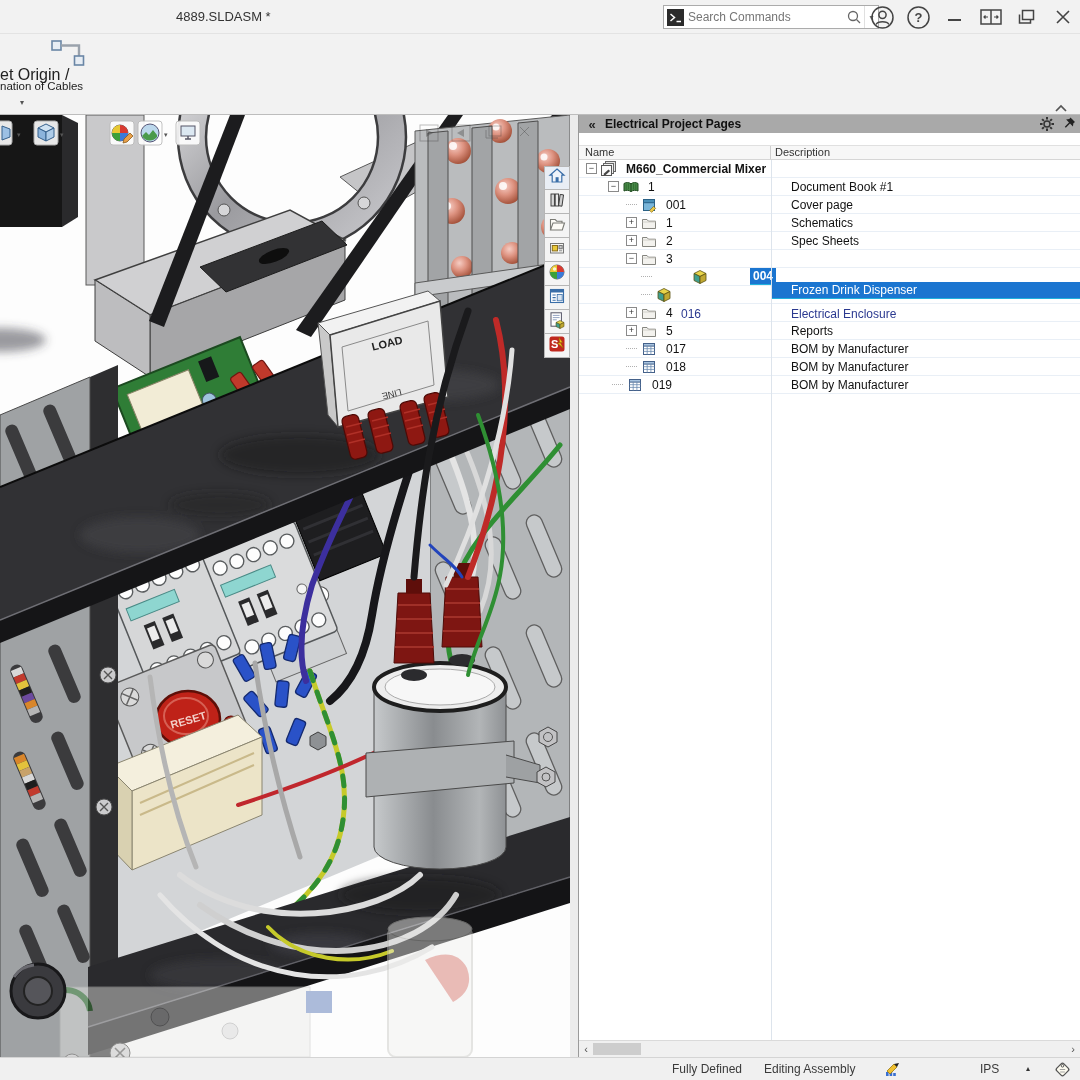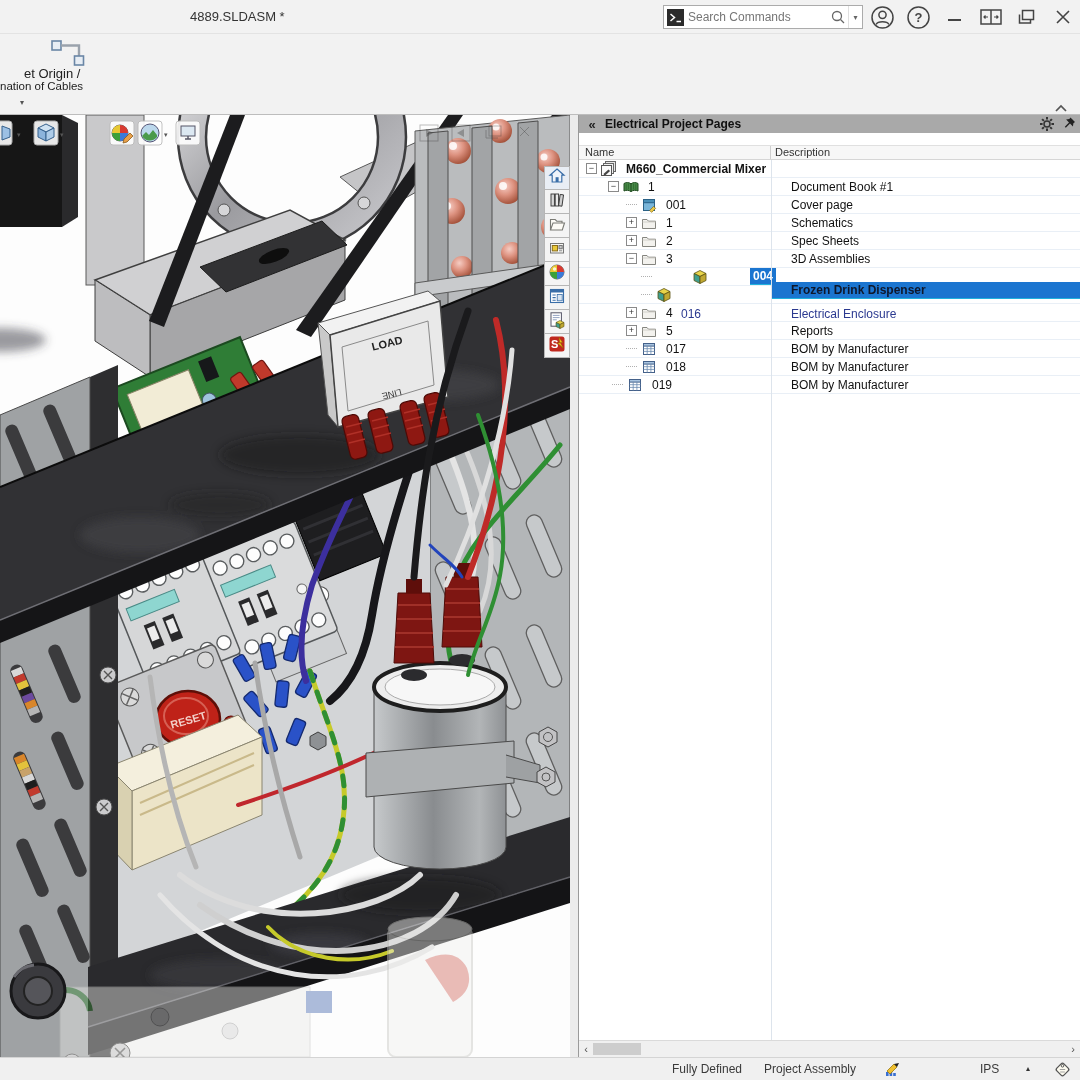--- a/index.html
+++ b/index.html
@@ -1,36 +1,36 @@
 <!DOCTYPE html>
 <html style="--sel: #1b75d0; --selb: #21b1dd; --openc: #2b3990;"><head>
 <meta charset="utf-8">
 <style>
   * { margin:0; padding:0; box-sizing:border-box; }
   html,body { width:1080px; height:1080px; overflow:hidden;
     font-family:"Liberation Sans", sans-serif; background:#fff; }
 
   
   .titlebar { position:relative; height:34px; background:#f2f2f2; border-bottom:1px solid #e3e3e3; }
-  .doc-title { position:absolute; left:176px; top:9px; font-size:13px; color:#333;margin-left:14px; }
-  .searchbox { position:absolute; left:663px; top:5px; width:200px; height:24px; background:#fff;
+  .doc-title { position:absolute; left:176px; top:9px; font-size:13px; color:#333; }
+  .searchbox { position:absolute; left:663px; top:5px; width:216px; height:24px; background:#fff;
     border:1px solid #ababab; display:flex; align-items:center; }
   .cmdicon { width:17px; height:17px; margin:0 4px 0 3px; flex:none; }
   .search-ph { flex:1; font-size:12px; color:#767676; white-space:nowrap; overflow:hidden; }
   .magicon { width:16px; height:16px; flex:none; margin-right:2px; }
   .searchcaret { width:14px; height:100%; display:flex; align-items:center; justify-content:center;
     font-size:8px; color:#666; border-left:1px solid #e0e0e0; }
   .winbtns { position:absolute; right:4px; top:0; height:34px; display:flex; align-items:center; gap:9px; }
   .wbtn { width:27px; height:27px; display:flex; align-items:center; justify-content:center; }
 
   
   .ribbon { position:relative; height:81px; background:#f2f2f2; border-bottom:1px solid #bdbdbd; overflow:hidden; }
   .origin-btn { position:absolute; left:-12px; top:2px; width:120px; height:76px; text-align:left; }
   .origin-ic { position:absolute; left:62px; top:3px; }
-  .origin-l1 { position:absolute; left:12px; top:30px; font-size:13px; color:#222; white-space:nowrap;margin-left:24px; }
+  .origin-l1 { position:absolute; left:12px; top:30px; font-size:16px; color:#222; white-space:nowrap; }
   .origin-l2 { position:absolute; left:12px; top:44px; font-size:11.5px; color:#222; white-space:nowrap; }
   .origin-caret { position:absolute; left:32px; top:62px; font-size:8px; color:#555; }
   .ribbon-collapse { position:absolute; right:12px; bottom:5px; width:14px; height:10px; }
 
   
   .main { position:relative; height:942px; background:#ececec; }
   .viewport { position:absolute; left:0; top:0; width:570px; height:942px; background:#fff; overflow:hidden; }
 
   
   .sidetabs { position:absolute; left:544px; top:51px; width:26px; display:flex; flex-direction:column; }
@@ -54,21 +54,21 @@
   .tree-divider { position:absolute; left:192px; top:0; bottom:0; width:1px; background:#dde4ec; }
   .trow { display:flex; height:18px; border-bottom:1px solid #e9eff6; font-size:12px;
     align-items:center; position:relative; }
   .tcell-name { width:192px; display:flex; align-items:center; height:100%; }
   .tname { padding:0 3px; white-space:nowrap; color:#111; }
   .tcell-desc { flex:1; height:100%; display:flex; align-items:center; padding-left:20px; color:#111; white-space:nowrap; }
   .b { font-weight:bold; }
   .open-item { color:var(--openc);margin-top:39px; }
   .trow.sel .tname { background:var(--sel); color:#fff; font-weight:bold; flex:1; height:100%;
     display:flex; align-items:center; border-bottom:1px solid var(--selb); }
-  .trow.sel .tcell-desc { background:var(--sel); color:#0f172a; font-weight:bold;
+  .trow.sel .tcell-desc { background:var(--sel); color:#ffffff; font-weight:normal;
     border-bottom:1px solid var(--selb);margin-top:27px; }
   .expander { width:11px; height:11px; border:1px solid #8a8a8a; background:#fff; font-size:9px;
     line-height:8px; text-align:center; margin-right:4px; flex:none; color:#333; }
   .stub { width:11px; height:0; border-top:1px dotted #b0b0b0; margin-right:4px; flex:none; }
   .ticon { width:16px; height:16px; margin-right:6px; flex:none; }
   .hscroll { height:17px; background:#f0f0f0; border-top:1px solid #dadada; position:relative; flex:none; }
   .harrow { position:absolute; top:0; width:14px; height:16px; display:flex; align-items:center;
     justify-content:center; font-size:11px; color:#555; }
   .hthumb { position:absolute; left:14px; top:2px; width:48px; height:12px; background:#cdcdcd; }
 
@@ -798,21 +798,20 @@
           </div>
           <div class="trow">
             <div class="tcell-name" style="padding-left: 47px;">
               <span class="expander">−</span>
               <span class="ticon"><svg width="16" height="16">
                   <path d="M1.5,4.5 h4.5 l1.5,1.7 h7 v7.3 h-13 z" fill="#f3f2ee" stroke="#85857f"></path>
                   <path d="M1.5,7 h13" stroke="#cfcdc6" stroke-width="0.9"></path>
                 </svg></span>
               <span class="tname">3</span>
             </div>
-            <div class="tcell-desc">3D Assemblies</div>
           </div>
           <div class="trow sel">
             <div class="tcell-name" style="padding-left: 62px; gap: 36px;">
               <span class="stub"></span>
               <span class="ticon"><svg width="16" height="16">
                   <g stroke="#5a5210" stroke-width="0.8">
                     <path d="M8,1.5 L14,4.5 L8,7.5 L2,4.5 Z" fill="#e8d44a"></path>
                     <path d="M2,4.5 L8,7.5 L8,14.5 L2,11.5 Z" fill="#3f9f8f"></path>
                     <path d="M14,4.5 L8,7.5 L8,14.5 L14,11.5 Z" fill="#c0a832"></path>
                   </g>
@@ -898,21 +897,21 @@
     <div class="hscroll">
       <span class="harrow" style="left:0">‹</span>
       <span class="hthumb"></span>
       <span class="harrow" style="right:0">›</span>
     </div>
   </div>
 </div>
 
 <div class="statusbar">
   <span class="sb" style="left:672px">Fully Defined</span>
-  <span class="sb" style="left:764px">Project Assembly</span>
+  <span class="sb" style="left:764px">Editing Assembly</span>
   <span class="sb" style="left:884px; top:3px">
     <svg width="17" height="17">
         <rect x="2" y="11" width="2.6" height="4" fill="#3a6fd0"></rect>
         <rect x="5.6" y="9.5" width="2.6" height="5.5" fill="#3a6fd0"></rect>
         <rect x="9.2" y="12" width="2.6" height="3" fill="#3a6fd0"></rect>
         <path d="M3,10 L10,3 L13,6 L6,13 Z" fill="#f0c030" stroke="#9a7a10" stroke-width="0.8"></path>
         <path d="M10,3 L13,6 L15,2 Z" fill="#222"></path>
       </svg>
   </span>
   <span class="sb" style="left:980px">IPS</span>

